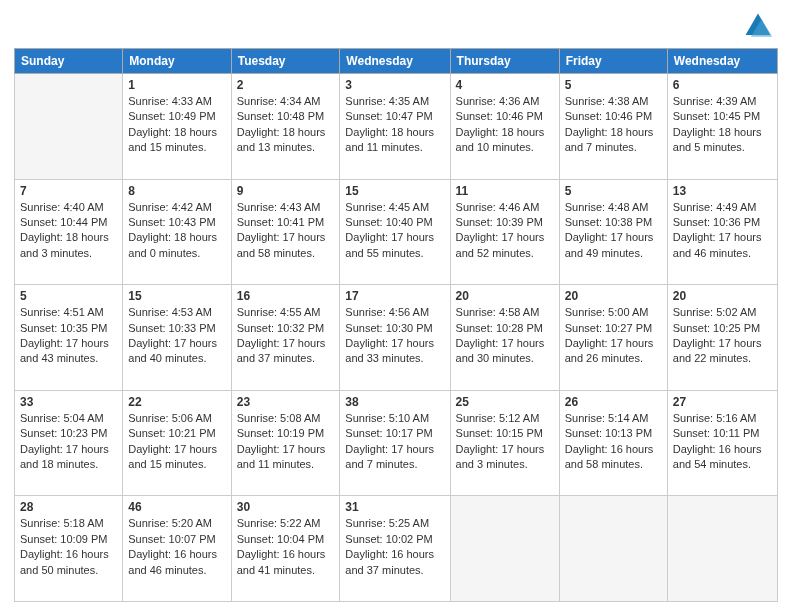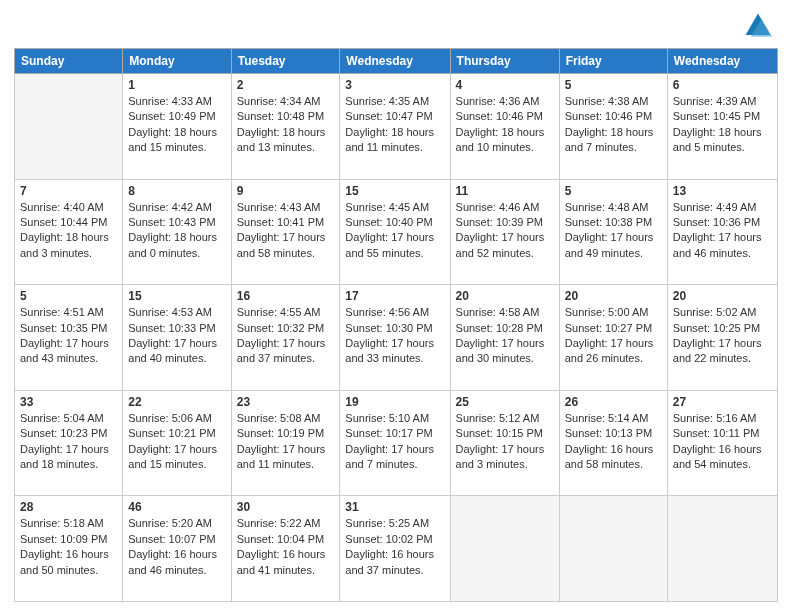--- a/index.html
+++ b/index.html
@@ -223,21 +223,21 @@
           </td>
           <td>
             <span class="day-number">22</span>
             <div class="day-detail">Sunrise: 5:06 AM<br>Sunset: 10:21 PM<br>Daylight: 17 hours and 15 minutes.</div>
           </td>
           <td>
             <span class="day-number">23</span>
             <div class="day-detail">Sunrise: 5:08 AM<br>Sunset: 10:19 PM<br>Daylight: 17 hours and 11 minutes.</div>
           </td>
           <td>
-            <span class="day-number">19</span>
+            <span class="day-number">38</span>
             <div class="day-detail">Sunrise: 5:10 AM<br>Sunset: 10:17 PM<br>Daylight: 17 hours and 7 minutes.</div>
           </td>
           <td>
             <span class="day-number">25</span>
             <div class="day-detail">Sunrise: 5:12 AM<br>Sunset: 10:15 PM<br>Daylight: 17 hours and 3 minutes.</div>
           </td>
           <td>
             <span class="day-number">26</span>
             <div class="day-detail">Sunrise: 5:14 AM<br>Sunset: 10:13 PM<br>Daylight: 16 hours and 58 minutes.</div>
           </td>

